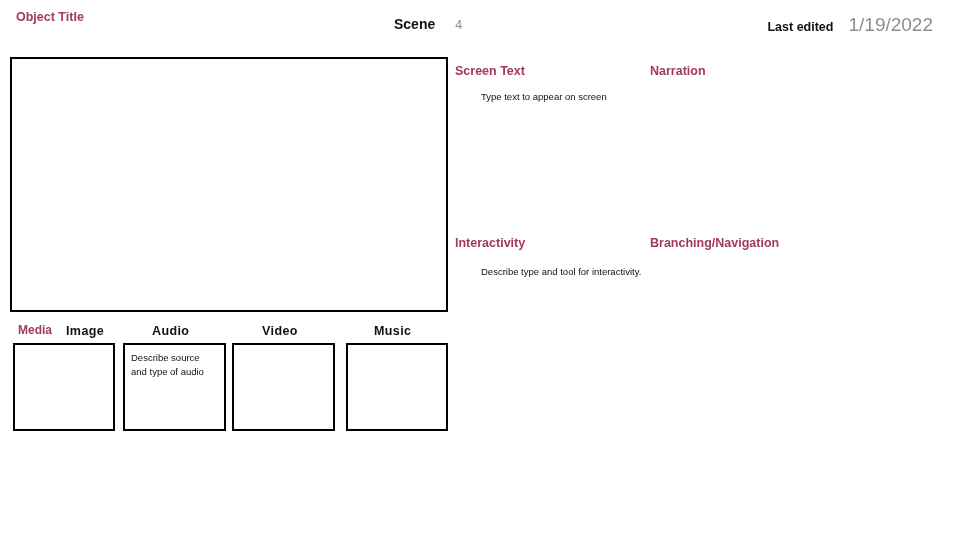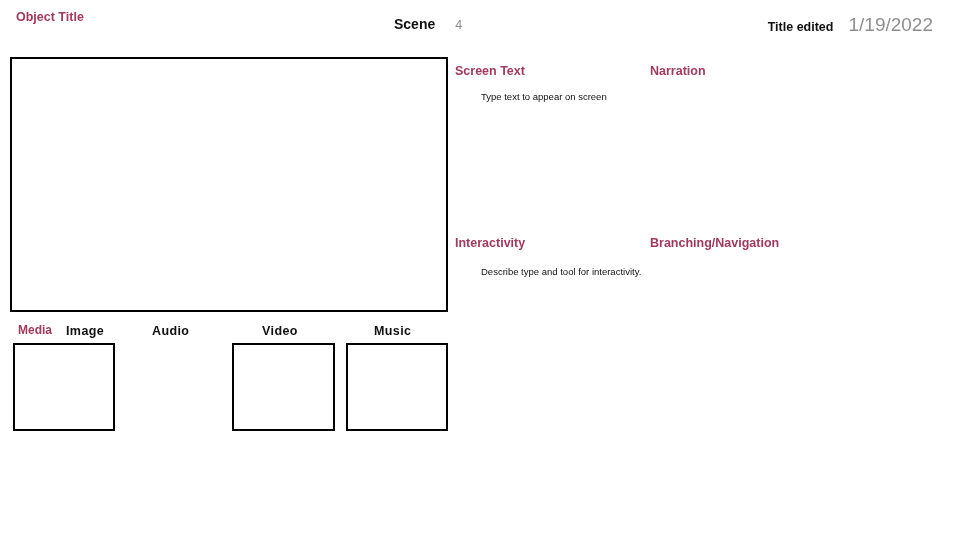--- a/index.html
+++ b/index.html
@@ -57,21 +57,21 @@
 <div class="slide">
 
   <span class="object-title">Object Title</span>
 
   <div class="scene-group">
     <span class="scene-label">Scene</span>
     <span class="scene-number">4</span>
   </div>
 
   <div class="edited-group">
-    <span class="edited-label">Title edited</span>
+    <span class="edited-label">Last edited</span>
     <span class="edited-date">1/19/2022</span>
   </div>
 
   <div class="frame"></div>
 
   <span class="field-heading pos-st-h">Screen Text</span>
   <div class="field-body pos-st-b">Type text to appear on screen</div>
 
   <span class="field-heading pos-na-h">Narration</span>
 
@@ -80,16 +80,19 @@
 
   <span class="field-heading pos-br-h">Branching/Navigation</span>
 
   <span class="media-heading">Media</span>
   <span class="media-label pos-lbl-image">Image</span>
   <span class="media-label pos-lbl-audio">Audio</span>
   <span class="media-label pos-lbl-video">Video</span>
   <span class="media-label pos-lbl-music">Music</span>
 
   <div class="media-box pos-box-image"></div>
+  <div class="media-box pos-box-audio">
+    <div class="box-placeholder">Describe source and type of audio</div>
+  </div>
   <div class="media-box pos-box-video"></div>
   <div class="media-box pos-box-music"></div>
 
 </div>
 
 </body></html>

